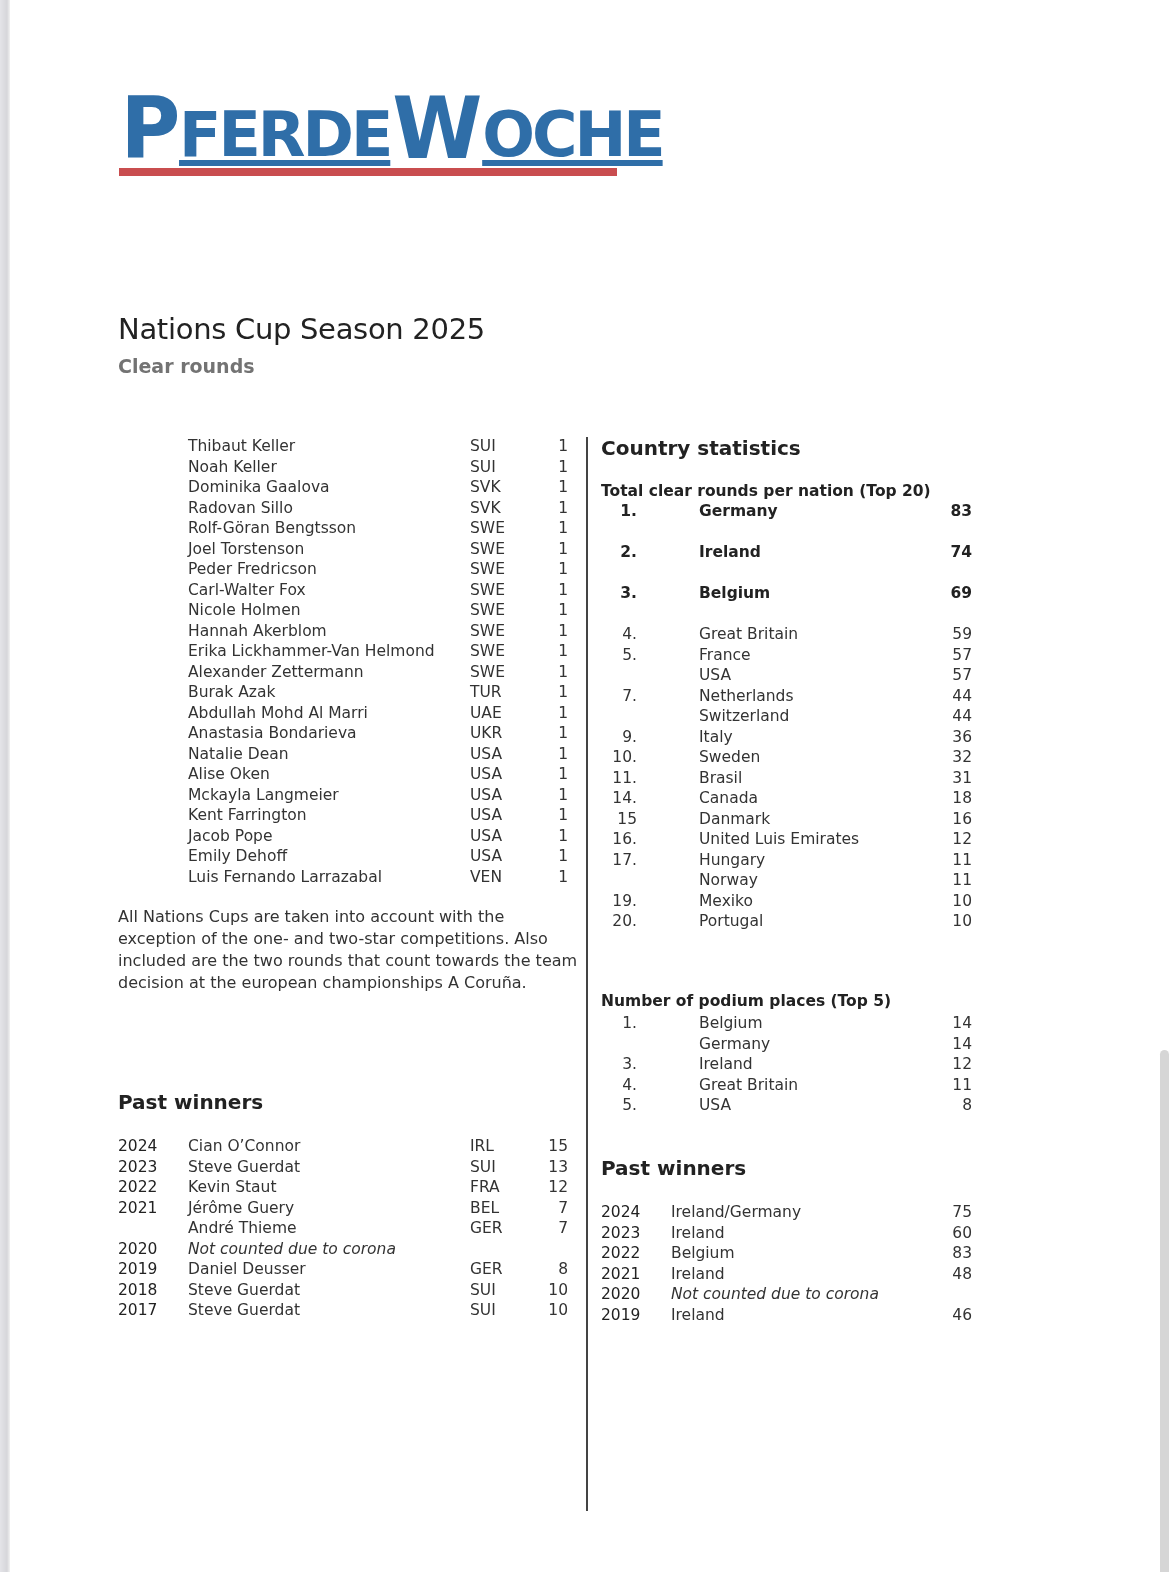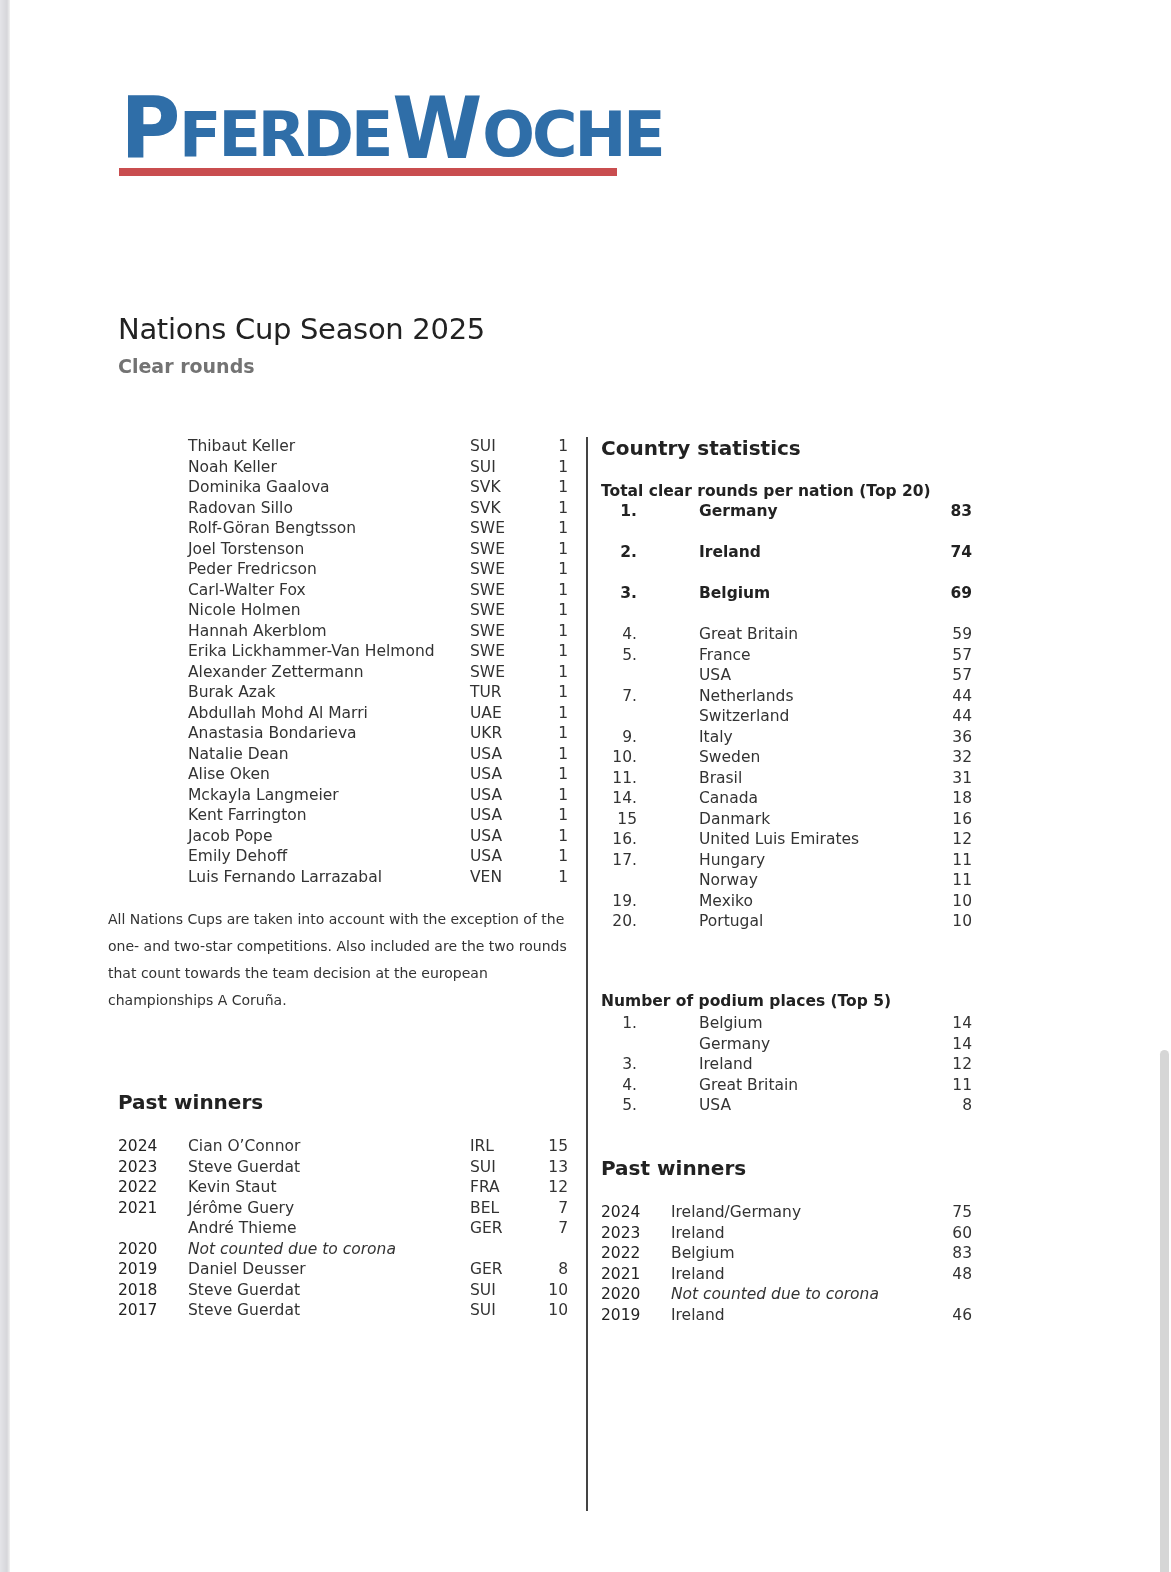--- a/index.html
+++ b/index.html
@@ -11,39 +11,39 @@
     .scrollbar-track { position: absolute; right: 0; top: 0; width: 12px; height: 1572px; background: #ffffff; }
     .scrollbar-thumb { position: absolute; right: 2px; top: 1050px; width: 9px; height: 522px;
       background: #d6d6d6; border-radius: 5px 5px 0 0; }
 
     
     .logo { position: absolute; left: 119px; top: 86px; width: 498px; height: 92px; }
     .logo-text { position: absolute; left: 0; top: 0; width: 498px; height: 80px;
       font-family: "DejaVu Sans", sans-serif; font-weight: 900; color: #2f6ea8;
       letter-spacing: -3px; white-space: nowrap; display: flex; align-items: flex-end; }
     .logo-text .cap { font-size: 86px; line-height: 76px; font-weight: bold; transform: scaleX(0.95); display: inline-block; }
-    .logo-text .sc { font-size: 62px; line-height: 62px; font-weight: bold; display: inline-block; }
+    .logo-text .sc { font-size: 62px; line-height: 62px; font-weight: bold; display: inline-block; text-decoration: underline; }
     .logo-bar { position: absolute; left: 0; top: 82px; width: 498px; height: 8px; background: #c94d4f; }
 
     
     .page-title { position: absolute; left: 118px; top: 312px; font-size: 29px; font-weight: 500; color: #222; letter-spacing: -0.3px; }
     .page-subtitle { position: absolute; left: 118px; top: 355px; font-size: 19px; font-weight: bold; color: #737373; text-align: right; }
 
     .divider { position: absolute; left: 586px; top: 437px; width: 2px; height: 1074px; background: #444; }
 
     .row-text { font-size: 15.5px; color: #333; line-height: 20.5px; white-space: nowrap; }
 
     
     .clear-list { position: absolute; left: 188px; top: 436px; width: 382px; }
     .clear-row { position: relative; height: 20.5px; }
     .clear-row .name { position: absolute; left: 0; }
     .clear-row .nat { position: absolute; left: 282px; }
     .clear-row .cnt { position: absolute; right: 2px; text-align: right; }
 
-    .note { position: absolute; left: 108px; top: 906px; width: 462px; font-size: 14px; line-height: 27px; color: #333; }
+    .note { position: absolute; left: 118px; top: 906px; width: 462px; font-size: 16px; line-height: 22px; color: #333; }
 
     .section-title { position: absolute; font-size: 20px; font-weight: bold; color: #222; }
 
     
     .pw-left { position: absolute; left: 118px; top: 1136px; width: 452px; }
     .pw-row { position: relative; height: 20.5px; }
     .pw-row .year { position: absolute; left: 0; font-weight: normal; color: #222; }
     .pw-row .name { position: absolute; left: 70px; }
     .pw-row .nat { position: absolute; left: 352px; }
     .pw-row .cnt { position: absolute; right: 2px; text-align: right; }

